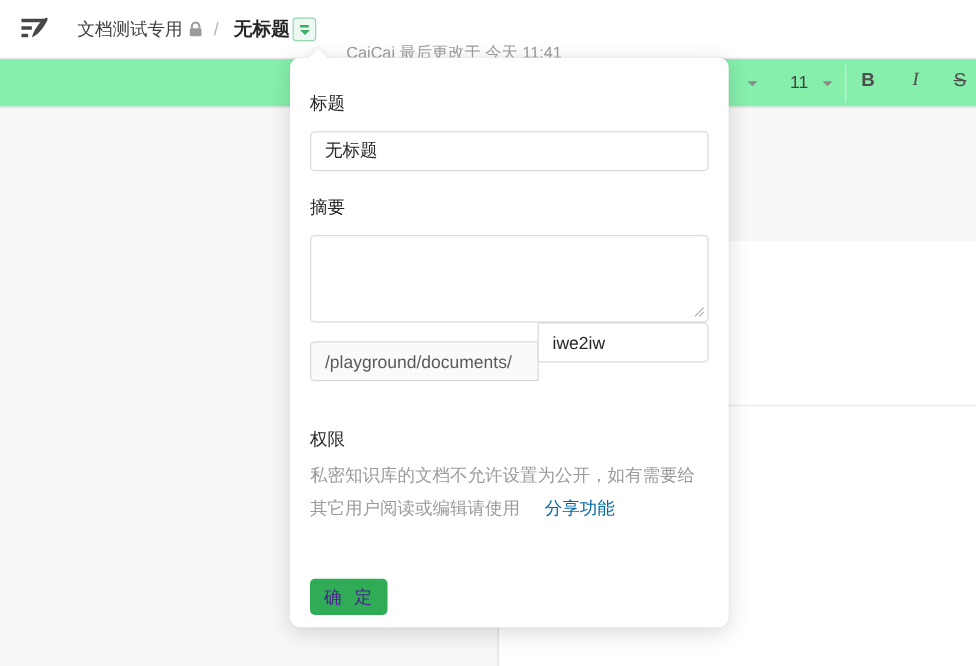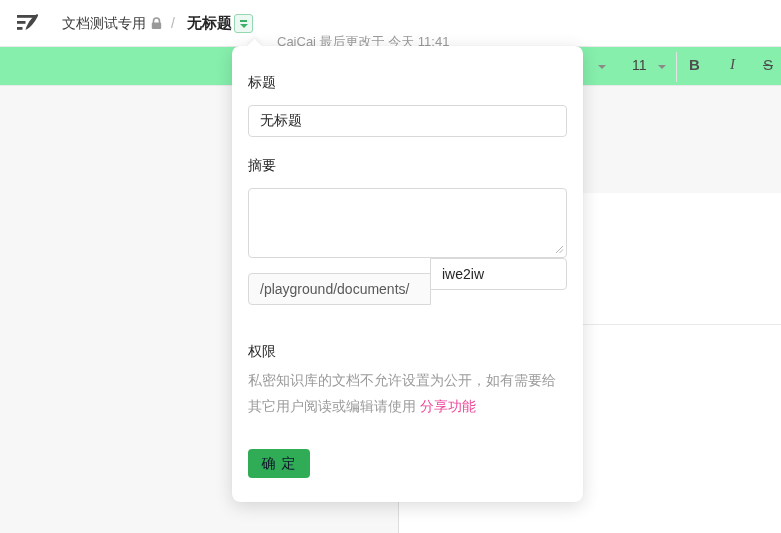--- a/index.html
+++ b/index.html
@@ -93,25 +93,25 @@
     width:183px; height:32px; line-height:30px; background:#fafafa;
     border:1px solid #d9d9d9; border-radius:4px 0 0 4px;
     font-size:14px; color:#595959; padding:0 11px; white-space:nowrap; overflow:hidden;margin-top:15px;
   }
   .path-slug {
     flex:1; margin-left:-1px; border-radius:0 4px 4px 0;
   }
   .perm-text {
     margin-top:6px; font-size:14px; line-height:26px; color:#9b9b9b; width:319px;
   }
-  .perm-text a { color:#ec4899; text-decoration:none; cursor:pointer; }
+  .perm-text a { color:#0369a1; text-decoration:none; cursor:pointer;margin-left:16px; }
   .confirm-btn {
-    margin-top:30px; width:62px; height:29px; border:none; border-radius:4px;
-    background:#2fac55; color:#0f172a; font-size:14px; cursor:pointer;
-    font-family:Liberation Sans, sans-serif; letter-spacing:1px;
+    margin-top:44px; width:62px; height:29px; border:none; border-radius:4px;
+    background:#2fac55; color:#4c1d95; font-size:14px; cursor:pointer;
+    font-family:Liberation Mono, monospace; letter-spacing:1px;
     display:inline-flex; align-items:center; justify-content:center;
   }
 </style>
 </head>
 <body>
 
 <div class="screen">
 
   <div class="content-bg">
     <div class="page">

